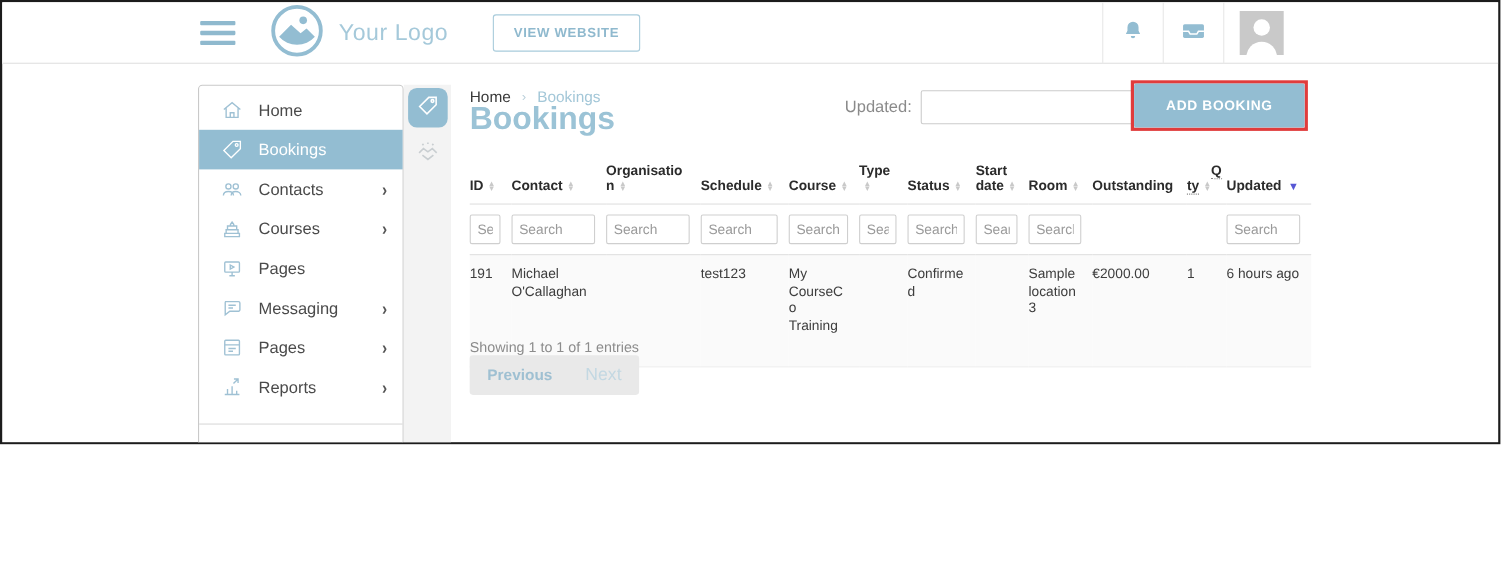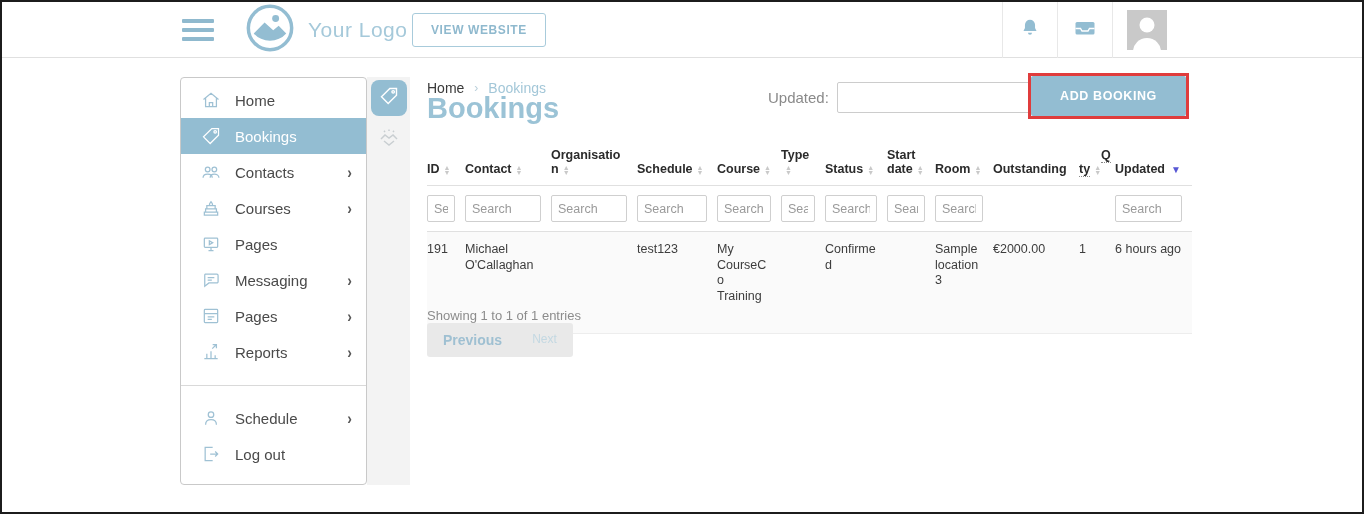--- a/index.html
+++ b/index.html
@@ -1,25 +1,25 @@
 <!DOCTYPE html>
 <html><head>
 <meta charset="utf-8">
 <style>
   * { margin:0; padding:0; box-sizing:border-box; }
   body { font-family:"Liberation Sans", sans-serif; background:#fff; }
-  .frame { position:relative; width:1364px; height:514px; border:2px solid #1c1c1c; background:#fff; overflow:hidden; }
+  .frame { position:relative; width:1364px; height:404px; border:2px solid #1c1c1c; background:#fff; overflow:hidden; }
 
   
   .topbar { position:absolute; left:0; top:0; width:100%; height:56px; background:#fff; border-bottom:1px solid #e0e0e0; }
   .hamburger { position:absolute; left:180px; top:17px; width:32px; cursor:pointer; }
   .hamburger span { display:block; height:4px; background:#8fb9ce; border-radius:1px; margin-bottom:5px; }
   .logo { position:absolute; left:242px; top:2px; height:52px; display:flex; align-items:center; gap:12px; cursor:pointer; }
   .logo-text { font-size:21px; color:#a5c9da; letter-spacing:.5px; }
-  .view-website { position:absolute; left:410px; top:11px; height:34px; padding:0 18px; background:#fff; border:1px solid #a8cbdb; color:#8fb9ce; font-size:12px; font-weight:bold; letter-spacing:.6px; border-radius:3px; cursor:pointer; font-family:inherit; }
+  .view-website { position:absolute; left:446px; top:11px; height:34px; padding:0 18px; background:#fff; border:1px solid #a8cbdb; color:#8fb9ce; font-size:12px; font-weight:bold; letter-spacing:.6px; border-radius:3px; cursor:pointer; font-family:inherit; }
   .topbar-right { position:absolute; right:0; top:0; height:56px; display:flex; align-items:stretch; }
   .icon-cell { width:55px; display:flex; align-items:center; justify-content:center; border-left:1px solid #e8e8e8; cursor:pointer; }
   .avatar-cell { width:250px; display:flex; align-items:center; border-left:1px solid #e8e8e8; padding-left:14px; }
   .avatar { width:40px; height:40px; background:#c9c9c9; overflow:hidden; cursor:pointer; }
 
   
   .sidebar { position:absolute; left:178px; top:75px; width:187px; height:408px; background:#fff; border:1px solid #c9c9c9; border-radius:4px; padding-top:4px; }
   .side-item { height:36px; display:flex; align-items:center; padding:0 14px 0 20px; gap:14px; font-size:15px; color:#4a4a4a; cursor:pointer; }
   .side-item .icn { width:20px; height:20px; flex:0 0 20px; color:#9fc1d4; display:flex; }
   .side-item svg { width:20px; height:20px; }
@@ -61,21 +61,21 @@
   .filter-row td { padding:9px 10px 9px 0; border-bottom:1px solid #e0e0e0; }
   .filter-row input { width:100%; height:27px; border:1px solid #cfcfcf; border-radius:2px; padding:0 6px; font-size:12.5px; color:#555; font-family:inherit; }
   .filter-row input::placeholder { color:#9a9a9a; }
   .data-row td { background:#fafafa; color:#3d3d3d; padding-top:10px; padding-bottom:28px; border-bottom:1px solid #ededed; line-height:1.25; }
 
   
   .table-footer { position:absolute; left:425px; top:291px; width:765px; display:flex; justify-content:space-between; align-items:flex-start;flex-direction:column; }
   .entries { font-size:13px; color:#8c8c8c; padding-top:15px; }
   .pager { background:#e9e9e9; border-radius:3px; padding:9px 16px; display:flex; gap:30px; }
   .pager .prev { color:#9fc0d2; font-size:14px; font-weight:bold; cursor:default; }
-  .pager .next { color:#c3d8e2; font-size:12px; font-weight:normal; cursor:default;text-align:right; }
+  .pager .next { color:#c3d8e2; font-size:16px; font-weight:normal; cursor:default;text-align:right; }
 
   .bottom-line { position:absolute; left:0; top:511px; width:100%; border-top:1px solid #ccc; }
 </style>
 </head>
 <body>
 
 <div class="frame">
 
   <header class="topbar">
     <div class="hamburger">

